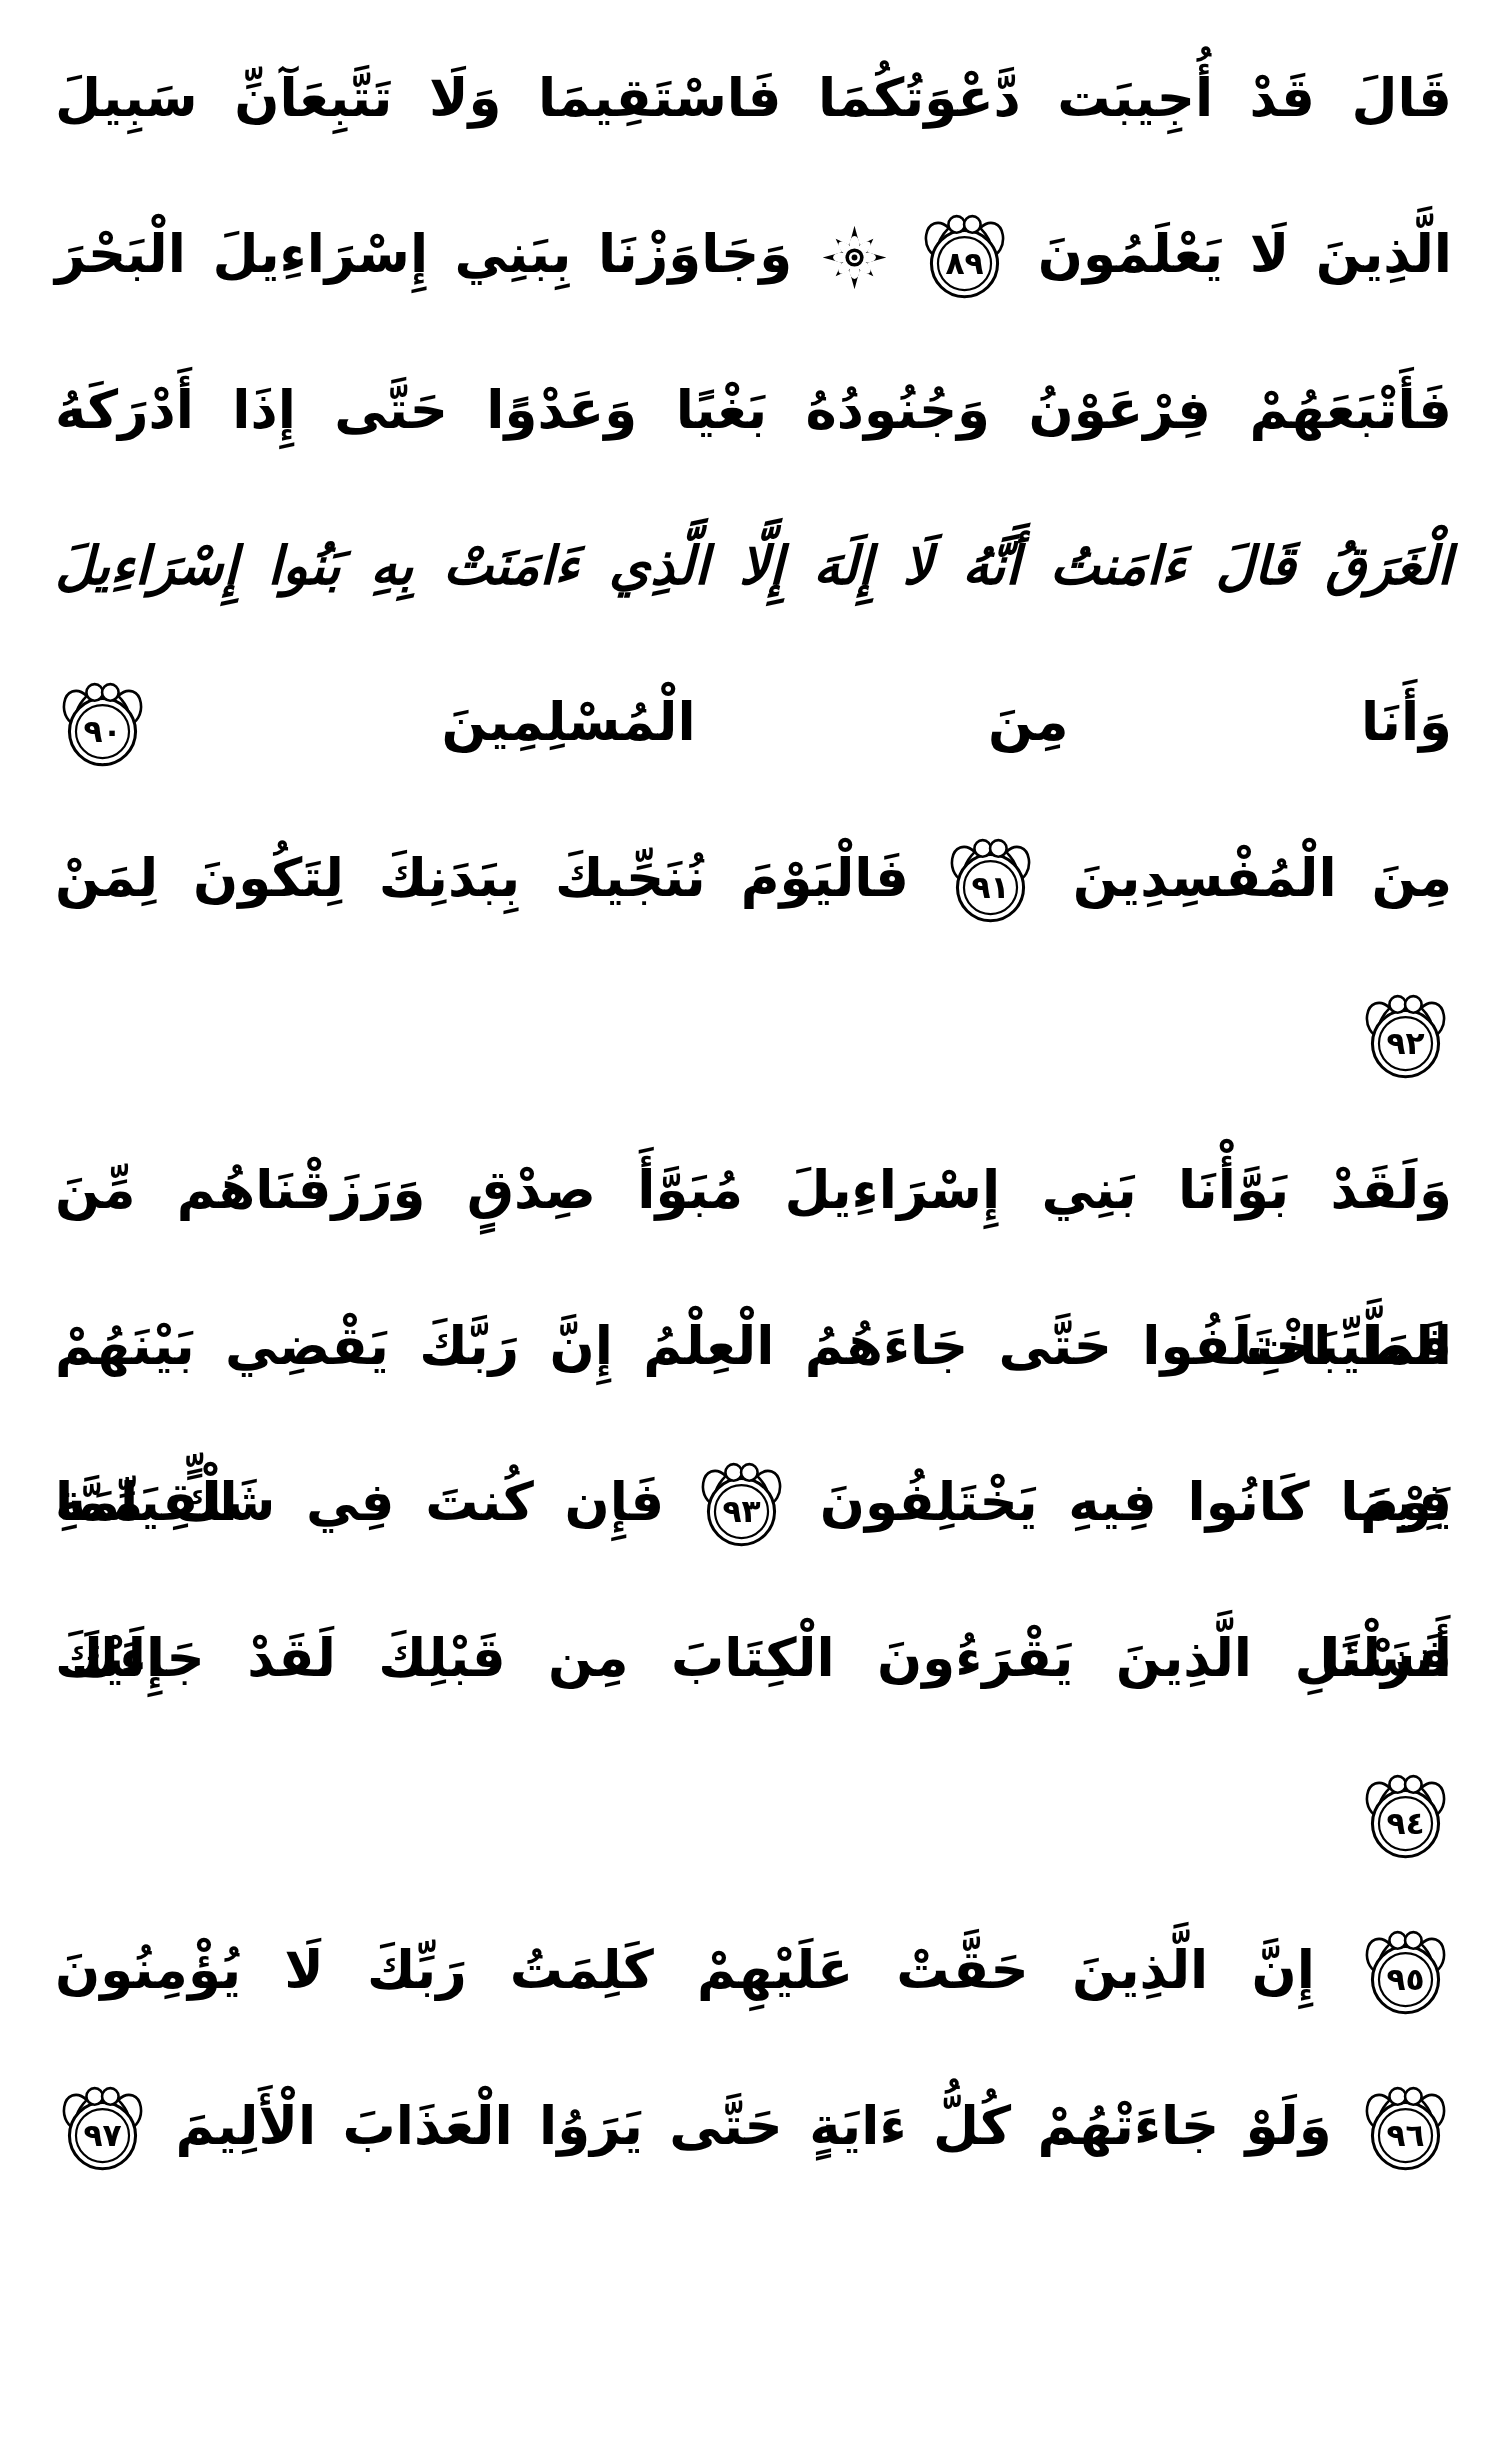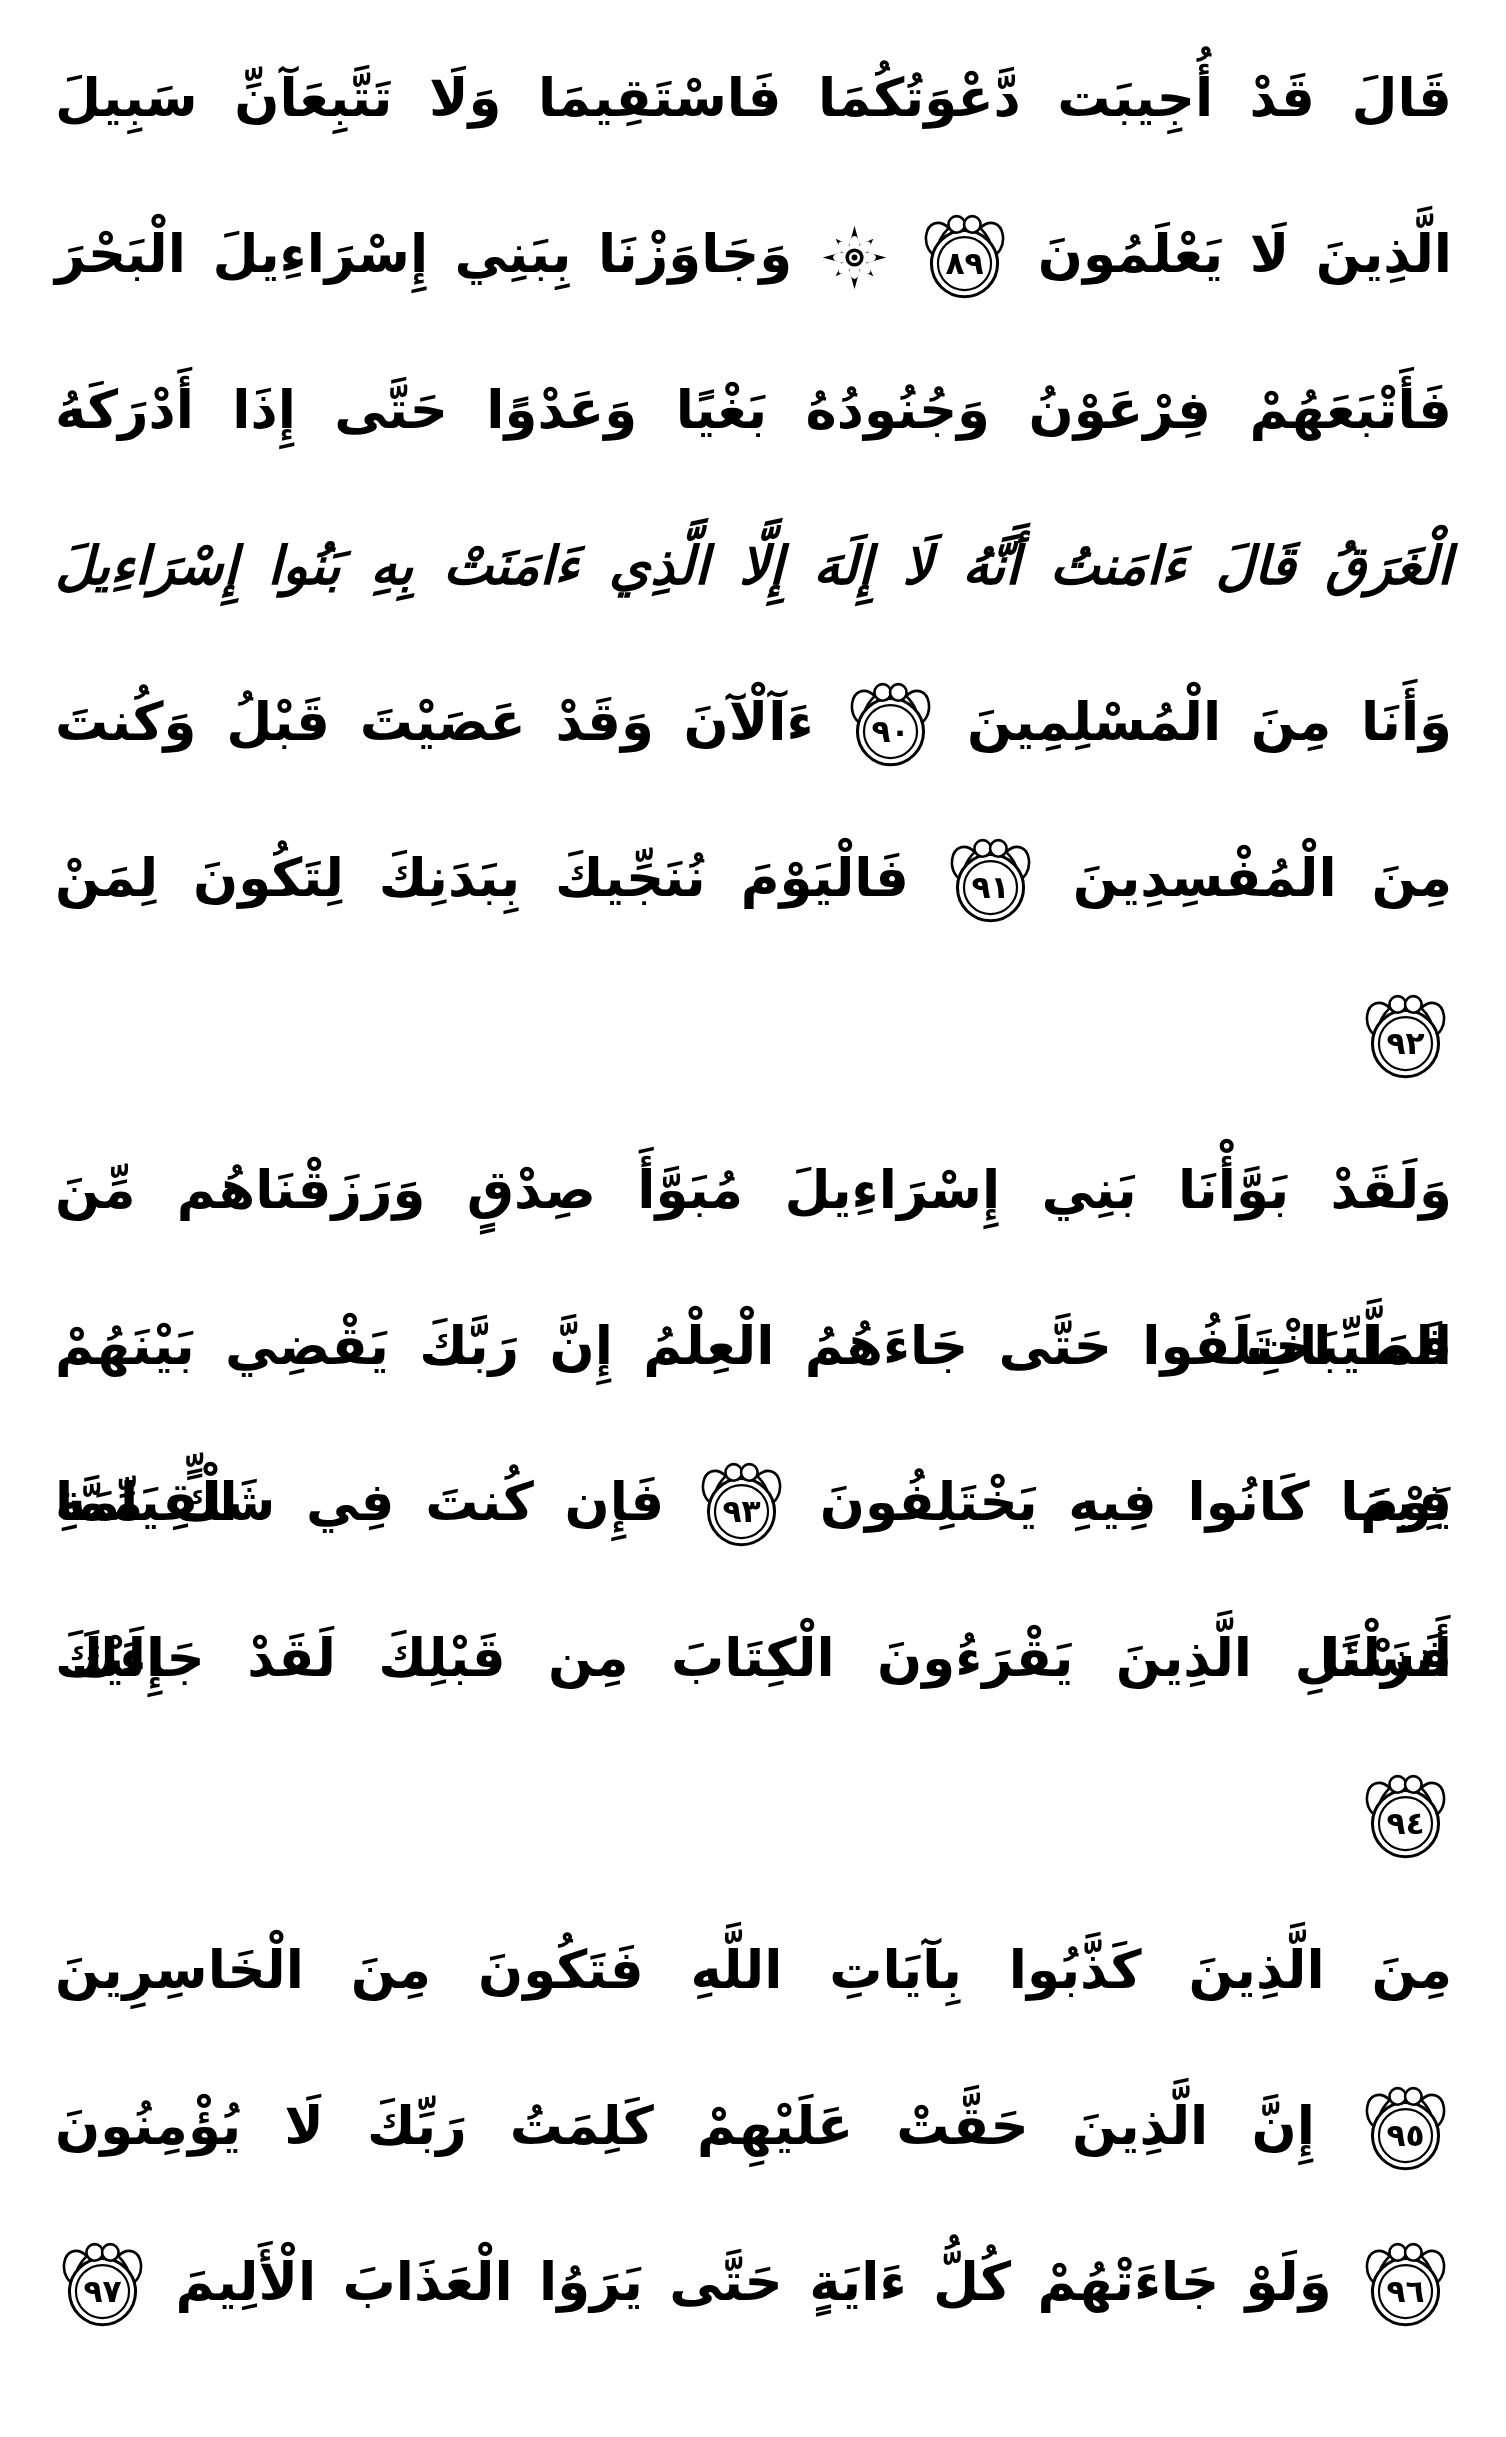--- a/index.html
+++ b/index.html
@@ -94,21 +94,21 @@
       <div class="line" style="color: rgb(0, 0, 0);"><span class="words">وَأَنَا مِنَ الْمُسْلِمِينَ</span> 
   <svg class="ayah-marker" viewBox="0 0 100 100" xmlns="http://www.w3.org/2000/svg" style="font-size:92px">
     <path class="ink-line" stroke-width="3" d="M32,16 C20,5 8,11 6,24 C4,37 11,47 21,51 C16,38 21,27 32,16 Z"></path>
     <path class="ink-line" stroke-width="3" d="M68,16 C80,5 92,11 94,24 C96,37 89,47 79,51 C84,38 79,27 68,16 Z"></path>
     <circle class="ink-line" stroke-width="3.5" cx="50" cy="57" r="38"></circle>
     <circle class="ink-line" stroke-width="2.5" cx="50" cy="57" r="30.5" fill="none"></circle>
     <circle class="ink-line" stroke-width="3" cx="41" cy="12" r="9.5"></circle>
     <circle class="ink-line" stroke-width="3" cx="59" cy="12" r="9.5"></circle>
     <text x="50" y="69" text-anchor="middle" font-size="36">٩٠</text>
   </svg>
- <span class="words">ءَآلْآنَ وَقَدْ عَصَيْتَ قَبْلُ وَكُنتَ</span> </div>
+  </div>
       <div class="line" style="color: rgb(0, 0, 0);"><span class="words">مِنَ الْمُفْسِدِينَ</span> 
   <svg class="ayah-marker" viewBox="0 0 100 100" xmlns="http://www.w3.org/2000/svg" style="font-size:92px">
     <path class="ink-line" stroke-width="3" d="M32,16 C20,5 8,11 6,24 C4,37 11,47 21,51 C16,38 21,27 32,16 Z"></path>
     <path class="ink-line" stroke-width="3" d="M68,16 C80,5 92,11 94,24 C96,37 89,47 79,51 C84,38 79,27 68,16 Z"></path>
     <circle class="ink-line" stroke-width="3.5" cx="50" cy="57" r="38"></circle>
     <circle class="ink-line" stroke-width="2.5" cx="50" cy="57" r="30.5" fill="none"></circle>
     <circle class="ink-line" stroke-width="3" cx="41" cy="12" r="9.5"></circle>
     <circle class="ink-line" stroke-width="3" cx="59" cy="12" r="9.5"></circle>
     <text x="50" y="69" text-anchor="middle" font-size="36">٩١</text>
   </svg>
@@ -142,21 +142,20 @@
   <svg class="ayah-marker" viewBox="0 0 100 100" xmlns="http://www.w3.org/2000/svg" style="font-size:92px">
     <path class="ink-line" stroke-width="3" d="M32,16 C20,5 8,11 6,24 C4,37 11,47 21,51 C16,38 21,27 32,16 Z"></path>
     <path class="ink-line" stroke-width="3" d="M68,16 C80,5 92,11 94,24 C96,37 89,47 79,51 C84,38 79,27 68,16 Z"></path>
     <circle class="ink-line" stroke-width="3.5" cx="50" cy="57" r="38"></circle>
     <circle class="ink-line" stroke-width="2.5" cx="50" cy="57" r="30.5" fill="none"></circle>
     <circle class="ink-line" stroke-width="3" cx="41" cy="12" r="9.5"></circle>
     <circle class="ink-line" stroke-width="3" cx="59" cy="12" r="9.5"></circle>
     <text x="50" y="69" text-anchor="middle" font-size="36">٩٤</text>
   </svg>
   </div>
-      <div class="line" style="color: rgb(0, 0, 0);"><span class="words">مِنَ الَّذِينَ كَذَّبُوا بِآيَاتِ اللَّهِ فَتَكُونَ مِنَ الْخَاسِرِينَ</span> </div>
       <div class="line" style="color: rgb(0, 0, 0);">
   <svg class="ayah-marker" viewBox="0 0 100 100" xmlns="http://www.w3.org/2000/svg" style="font-size:92px">
     <path class="ink-line" stroke-width="3" d="M32,16 C20,5 8,11 6,24 C4,37 11,47 21,51 C16,38 21,27 32,16 Z"></path>
     <path class="ink-line" stroke-width="3" d="M68,16 C80,5 92,11 94,24 C96,37 89,47 79,51 C84,38 79,27 68,16 Z"></path>
     <circle class="ink-line" stroke-width="3.5" cx="50" cy="57" r="38"></circle>
     <circle class="ink-line" stroke-width="2.5" cx="50" cy="57" r="30.5" fill="none"></circle>
     <circle class="ink-line" stroke-width="3" cx="41" cy="12" r="9.5"></circle>
     <circle class="ink-line" stroke-width="3" cx="59" cy="12" r="9.5"></circle>
     <text x="50" y="69" text-anchor="middle" font-size="36">٩٥</text>
   </svg>

